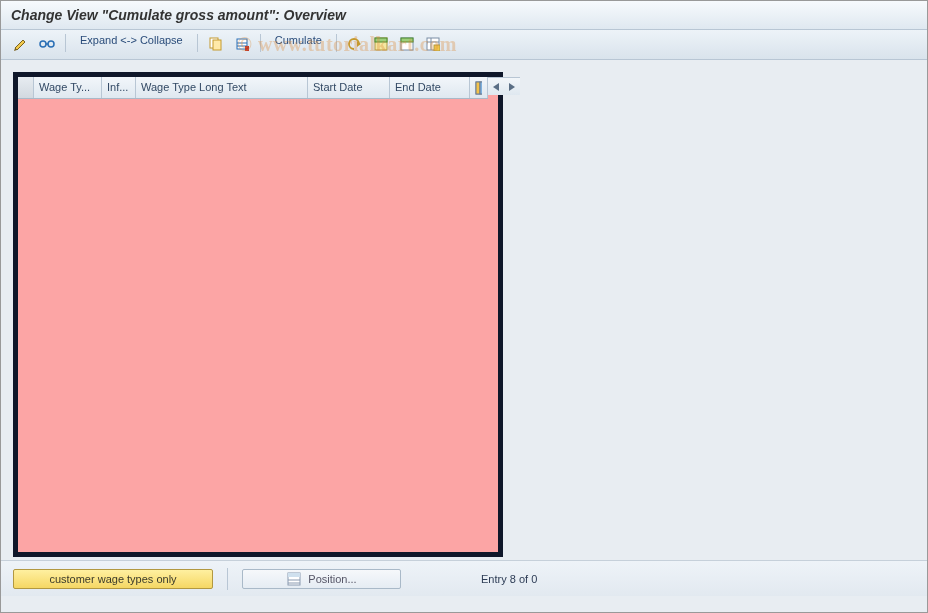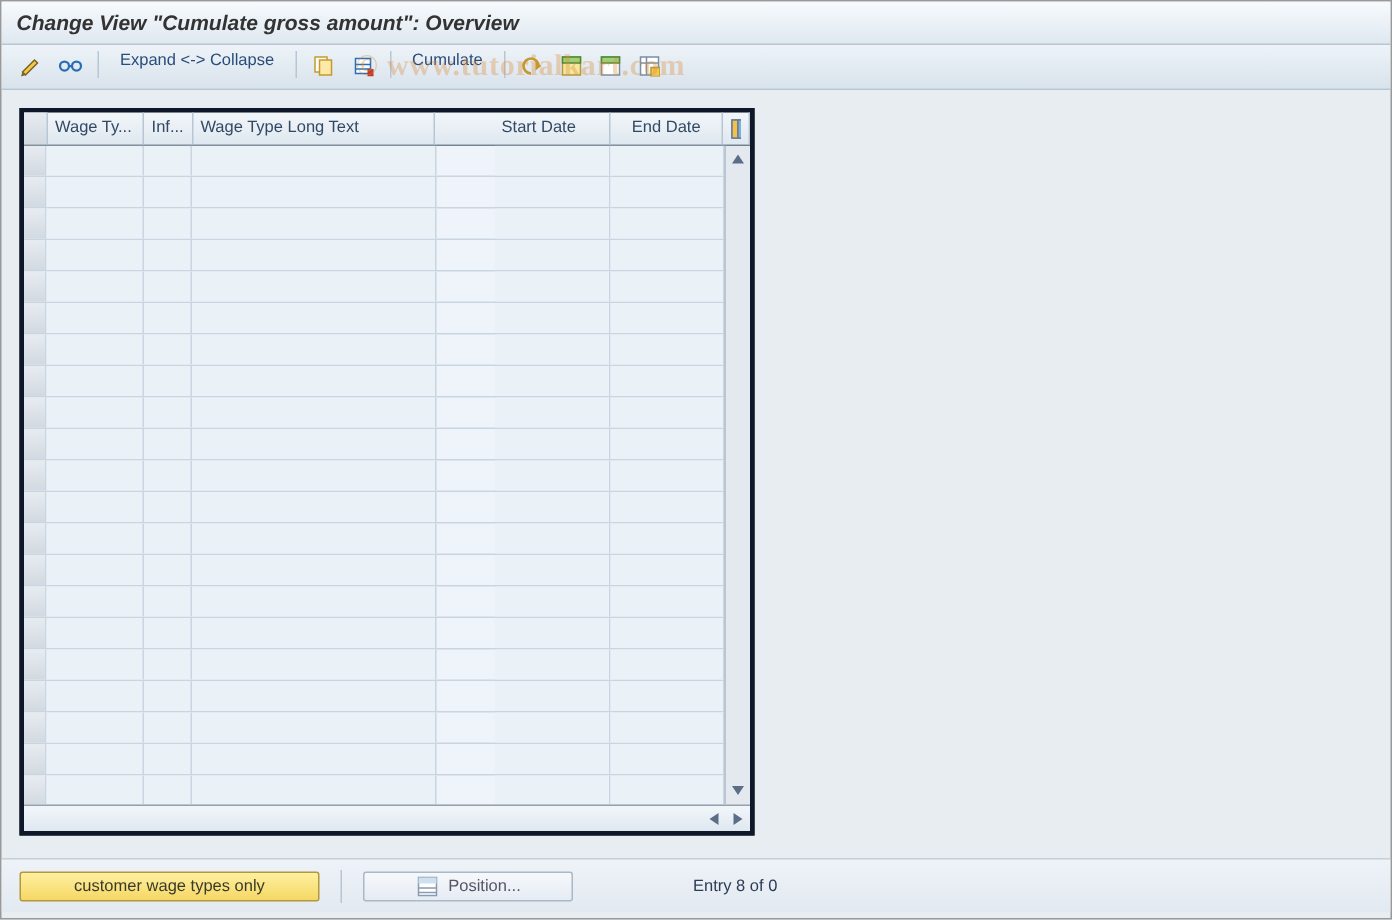--- a/index.html
+++ b/index.html
@@ -68,24 +68,24 @@
       color: rgba(220,140,60,0.35);
       pointer-events: none;
       letter-spacing: 0.5px;
       font-family: Liberation Serif, serif;
     }
     
     .table-wrap {
       margin: 12px;
       width: 490px;
       height: 485px;
-      border: 3px solid #0f172a;
-      background: #000000;
-      display: flex;
-      flex-direction: column;
+      border: 5px solid #0f172a;
+      background: #fca5a5;
+      display: flex;
+      flex-direction: row;
     }
     .table-header {
       display: flex;
       height: 22px;
       border-bottom: 1px solid #a9b9c8;
       background: linear-gradient(#f2f6fa, #dfe8f0);
       flex: 0 0 auto;
     }
     .table-header .th {
       border-right: 1px solid #b8c6d4;
@@ -93,22 +93,22 @@
       font-size: 11px;
       color: #324964;
       white-space: nowrap;
       overflow: hidden;
       text-overflow: ellipsis;
     }
     .th-sel   { width: 16px; background: linear-gradient(#e7ecf1,#d2d9e0); }
     .th-wt    { width: 68px; }
     .th-inf   { width: 34px; }
     .th-long  { width: 172px; }
-    .th-start { width: 82px; margin-left: 39px; }
-    .th-end   { width: 80px; text-align: center; }
+    .th-start { width: 82px; }
+    .th-end   { width: 80px; }
     .th-cfg   { width: 18px; padding: 2px; display:flex; align-items:center; justify-content:center; border-right:none; }
     .table-body {
       flex: 1 1 auto;
       display: flex;
       overflow: hidden;
     }
     .rows {
       flex: 1 1 auto;
       overflow: hidden;
       background: #eef4f9;
@@ -151,21 +151,21 @@
     }
     .table-footer .harrow {
       width: 16px; height: 14px;
       display: flex; align-items:center; justify-content:center;
       cursor: pointer;
     }
     .table-footer .harrow svg polygon { fill: #5a6e85; }
     
     .bottom {
       position: absolute;
-      bottom: 4px;
+      bottom: 16px;
       left: 0;
       right: 0;
       height: 36px;
       border-top: 1px solid #c6d0da;
       background: linear-gradient(#eef3f8,#e2e9f0);
       display: flex;
       align-items: center;
       padding: 0 12px;
       gap: 10px;
     }
@@ -177,21 +177,21 @@
       border-radius: 2px;
       display: flex;
       align-items:center;
       justify-content:center;
       font-size: 11px;
       color: #3a3a2a;
       cursor: pointer;
     }
     .bottom .pos-btn {
       height: 20px;
-      width: 140px;
+      width: 159px;
       background: linear-gradient(#f6f8fb,#e5ecf3);
       border: 1px solid #a9b9c8;
       border-radius: 2px;
       display: flex;
       align-items:center;
       justify-content:center;
       gap: 6px;
       font-size: 11px;
       color: #556;
       cursor: pointer;

